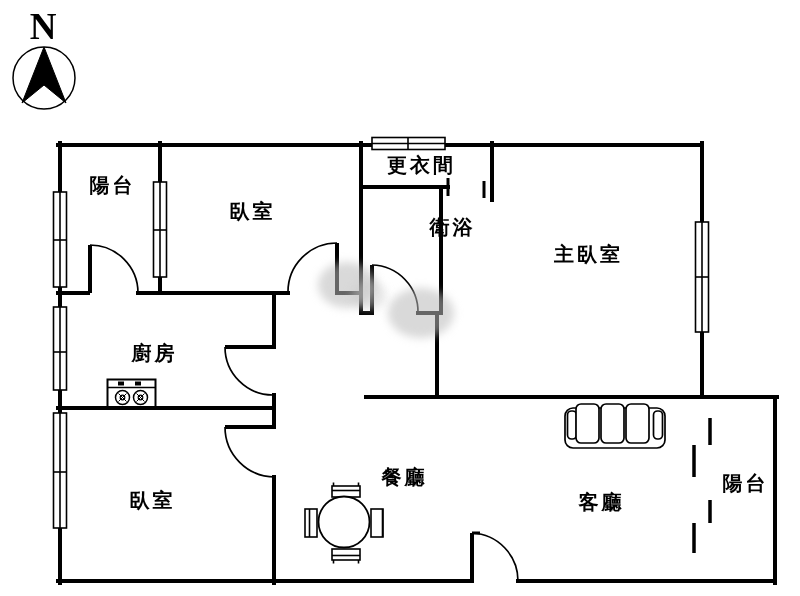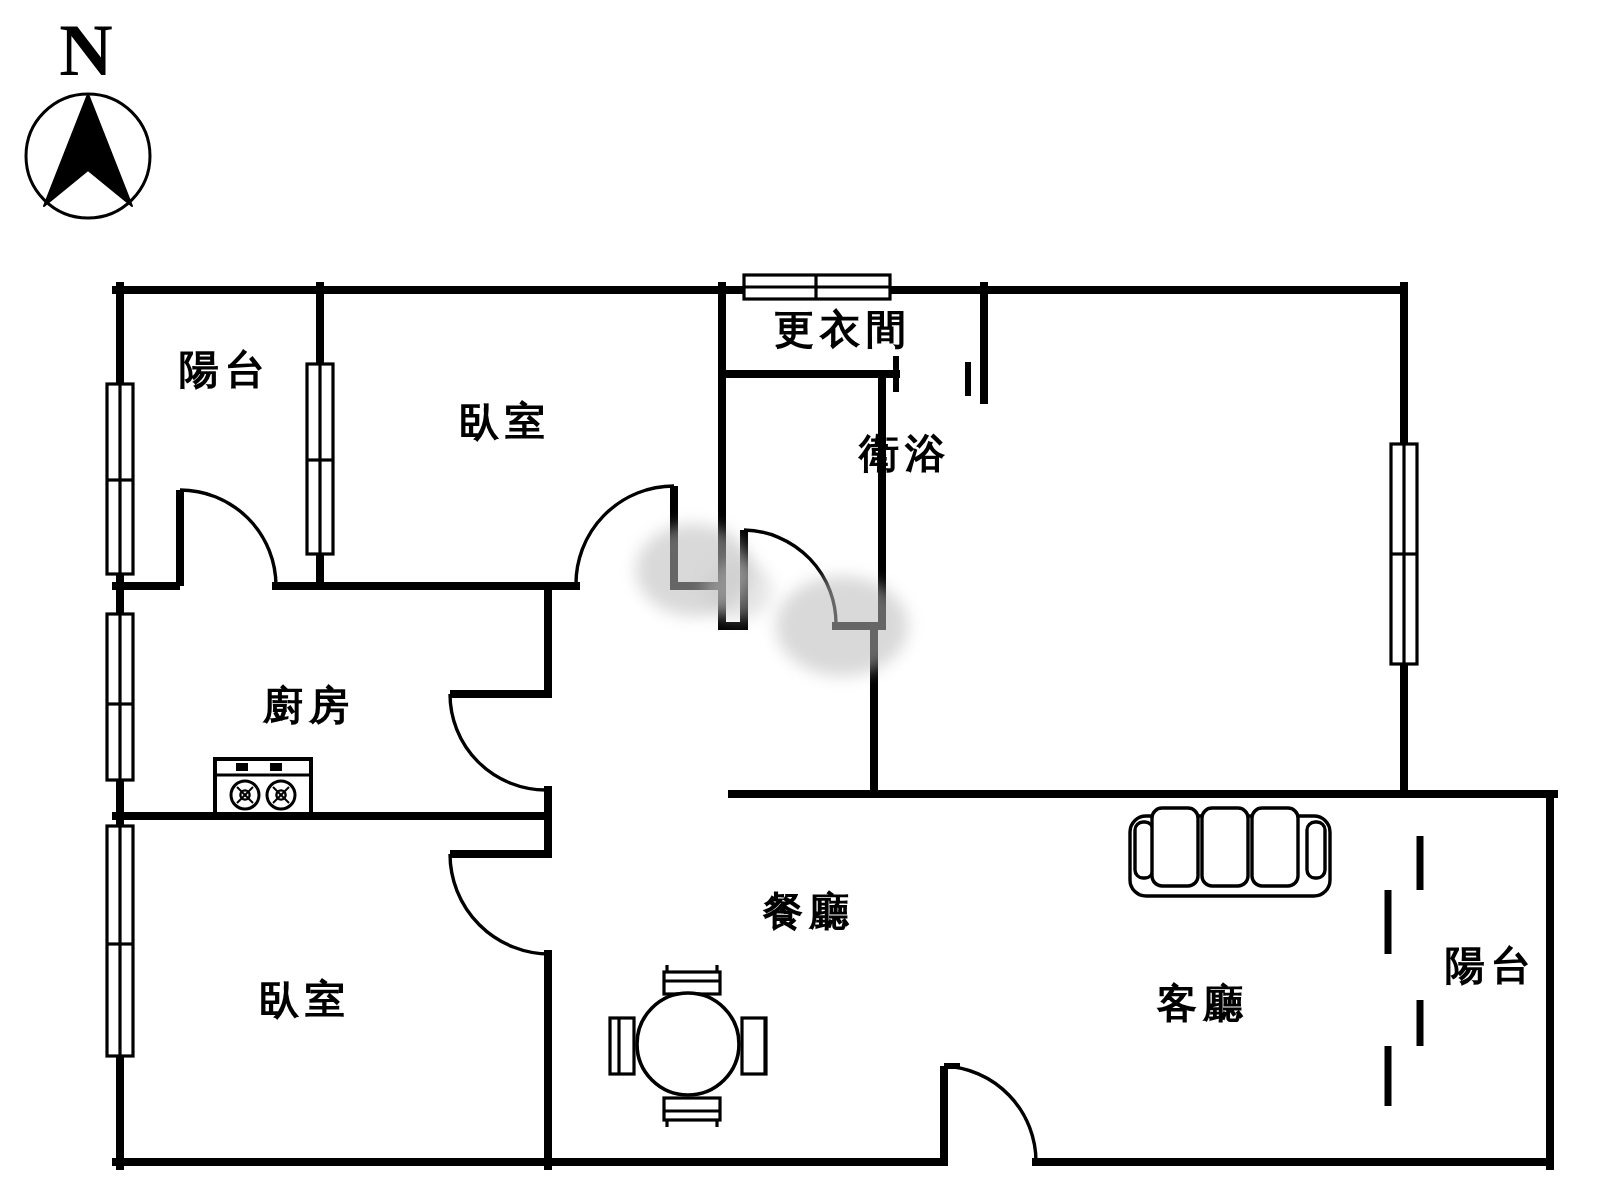--- a/index.html
+++ b/index.html
@@ -203,18 +203,19 @@
     <div class="blob b2"></div>
     <div class="blob b3"></div>
   </div>
 
   <div class="compass-n">N</div>
 
   <div class="room-label" style="left:111px;top:185px;">陽台</div>
   <div class="room-label" style="left:251px;top:211px;">臥室</div>
   <div class="room-label" style="left:420px;top:165px;">更衣間</div>
   <div class="room-label" style="left:403px;top:227px;margin-left:48px;">衛浴</div>
+  <div class="room-label" style="left:587px;top:254px;">主臥室</div>
   <div class="room-label" style="left:153px;top:353px;">廚房</div>
   <div class="room-label" style="left:151px;top:500px;">臥室</div>
-  <div class="room-label" style="left:403px;top:456px;text-align:center;">餐廳</div>
+  <div class="room-label" style="left:403px;top:477px;text-align:center;">餐廳</div>
   <div class="room-label" style="left:600px;top:502px;">客廳</div>
   <div class="room-label" style="left:744px;top:483px;">陽台</div>
 </div>
 
 </body></html>

